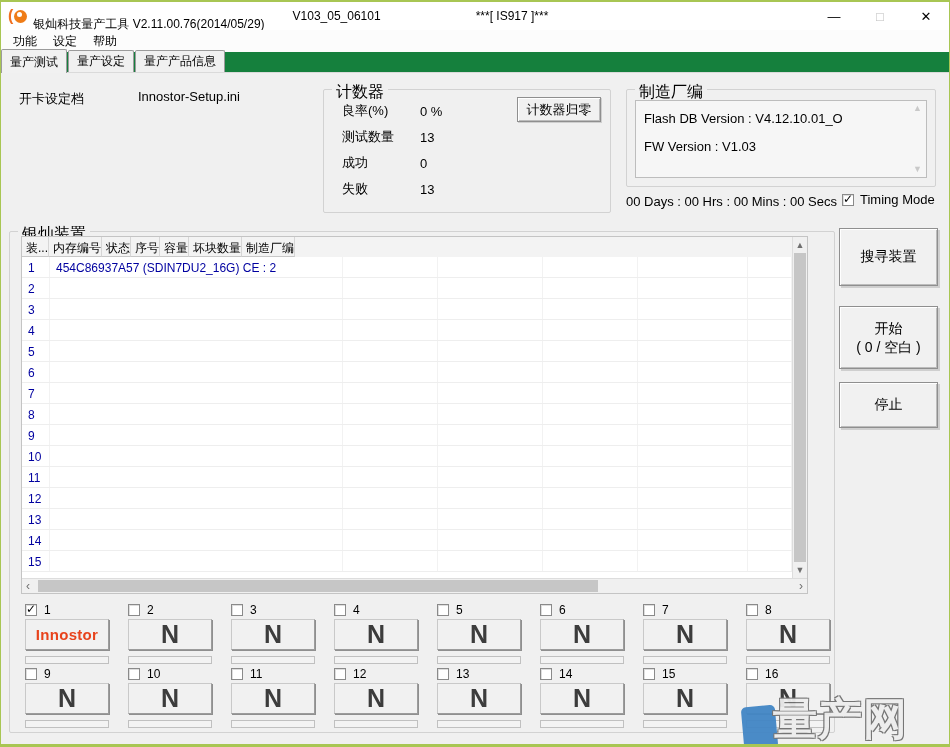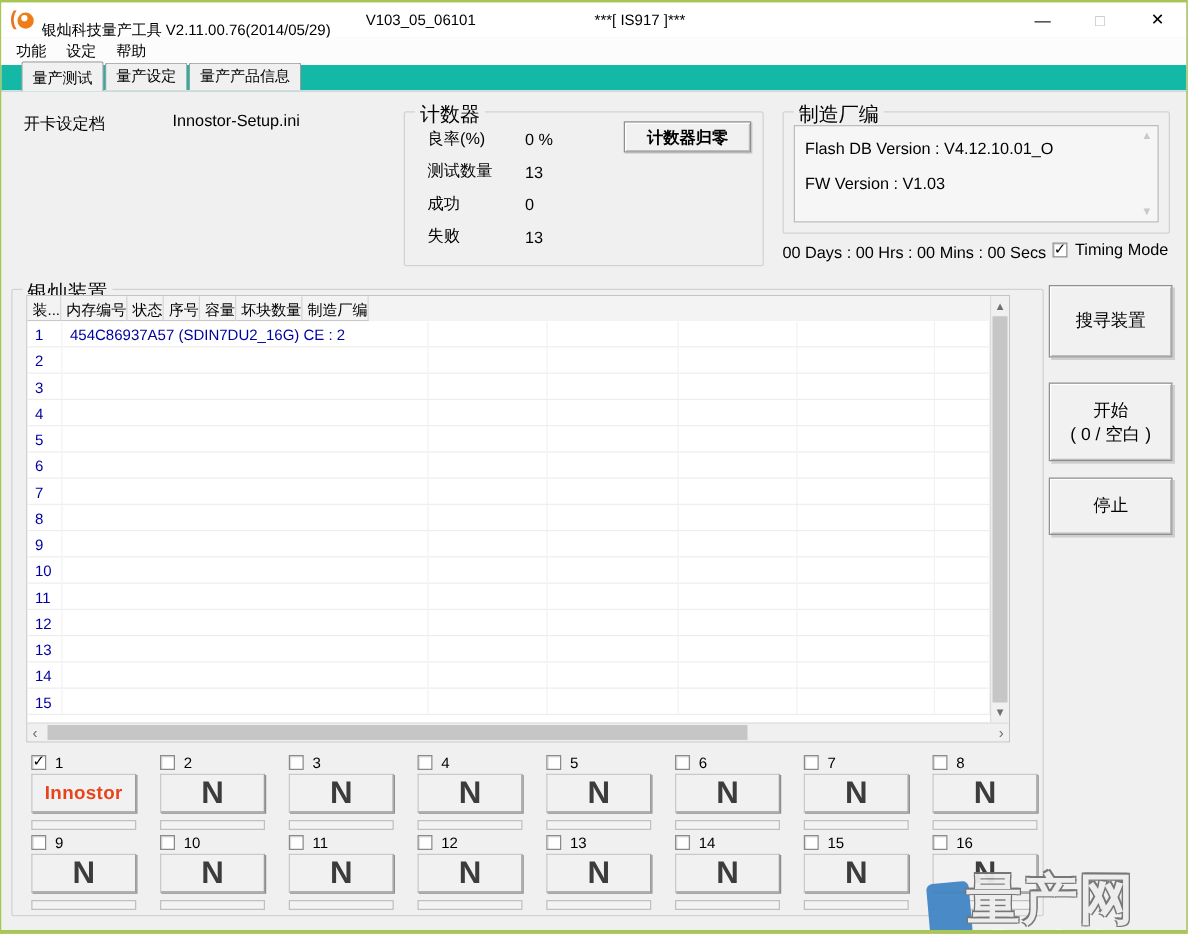--- a/index.html
+++ b/index.html
@@ -18,39 +18,39 @@
   .title { margin-left:6px; white-space:nowrap;margin-top:17px; }
   .title-version { margin-left:28px; white-space:nowrap; }
   .title-chip { margin-left:95px; white-space:nowrap; }
   .win-controls { margin-left:auto; display:flex; height:100%; }
   .win-btn { width:46px; height:100%; display:flex; align-items:center; justify-content:center; font-size:13px; color:#000; }
   .win-btn.max { color:#bdbdbd; }
   
   .menubar { position:absolute; top:28px; left:0; right:0; height:22px; background:#fcfcfc; display:flex; align-items:center; padding-left:4px; }
   .menu-item { padding:2px 8px; }
   
-  .tabstrip { position:absolute; top:50px; left:0; right:0; height:21px; display:flex; align-items:flex-end; padding-left:16px; border-bottom:1px solid #dadada; background:#14b8a6; }
+  .tabstrip { position:absolute; top:50px; left:0; right:0; height:21px; display:flex; align-items:flex-end; padding-left:0; border-bottom:1px solid #dadada; background:#15803d; }
   .tab { padding:2px 8px 2px; border:1px solid #9b9b9b; border-bottom:none; border-radius:2px 2px 0 0; background:#f0f0f0; margin-right:1px; white-space:nowrap; }
   .tab.active { padding-top:4px; margin-bottom:-1px; background:#f1f1f1; z-index:2; }
   
   .setup-label { position:absolute; left:18px; top:88px; font-size:13px; }
   .setup-file  { position:absolute; left:137px; top:87px; font-size:13px; }
   
   .groupbox { position:absolute; border:1px solid #d2d2d2; border-radius:2px; }
   .legend { position:absolute; top:-8px; left:8px; background:#f0f0f0; padding:0 4px; font-size:16px; white-space:nowrap; }
   .gb-counter { left:322px; top:87px; width:288px; height:124px; }
   .gb-firmware { left:625px; top:87px; width:310px; height:98px; }
   .gb-devices { left:8px; top:229px; width:826px; height:502px; }
   
   .c-rows { position:absolute; left:18px; top:8px; }
   .c-row { height:26px; display:flex; align-items:center; font-size:13px; }
   .c-label { width:78px; }
   .c-value { }
-  .reset-btn { position:absolute; right:9px; top:7px; width:102px; height:25px; display:flex; align-items:center; justify-content:center; font-size:13px;
-    background:#f1f1f1; border:1px solid #8f8f8f; box-shadow:inset 1px 1px 0 #ffffff, inset -1px -1px 0 #bcbcbc, 1px 1px 0 #cfcfcf;font-weight:bold; }
+  .reset-btn { position:absolute; right:9px; top:7px; width:84px; height:25px; display:flex; align-items:center; justify-content:center; font-size:13px;
+    background:#f1f1f1; border:1px solid #8f8f8f; box-shadow:inset 1px 1px 0 #ffffff, inset -1px -1px 0 #bcbcbc, 1px 1px 0 #cfcfcf; }
   
   .fw-box { position:absolute; left:8px; top:10px; right:8px; bottom:8px; background:#f6f6f6; border:1px solid #bdbdbd; padding:4px 20px 0 8px; overflow:hidden; }
   .fw-line { height:28px; line-height:28px; font-size:13px; white-space:nowrap; }
   .fw-scroll { position:absolute; right:1px; top:1px; bottom:1px; width:15px; display:flex; flex-direction:column; justify-content:space-between; align-items:center; padding:2px 0; }
   .fw-arrow { color:#c9c9c9; font-size:9px; line-height:1; }
   
   .timer-text { position:absolute; left:625px; top:192px; font-size:13px; white-space:nowrap; }
   .timing-check { position:absolute; left:841px; top:190px; display:flex; align-items:center; gap:6px; font-size:13px; white-space:nowrap; }
   
   .cb { position:relative; width:12px; height:12px; background:#fff; border:1px solid #8a8a8a; box-shadow:inset 1px 1px 0 #dedede; flex:none; }

